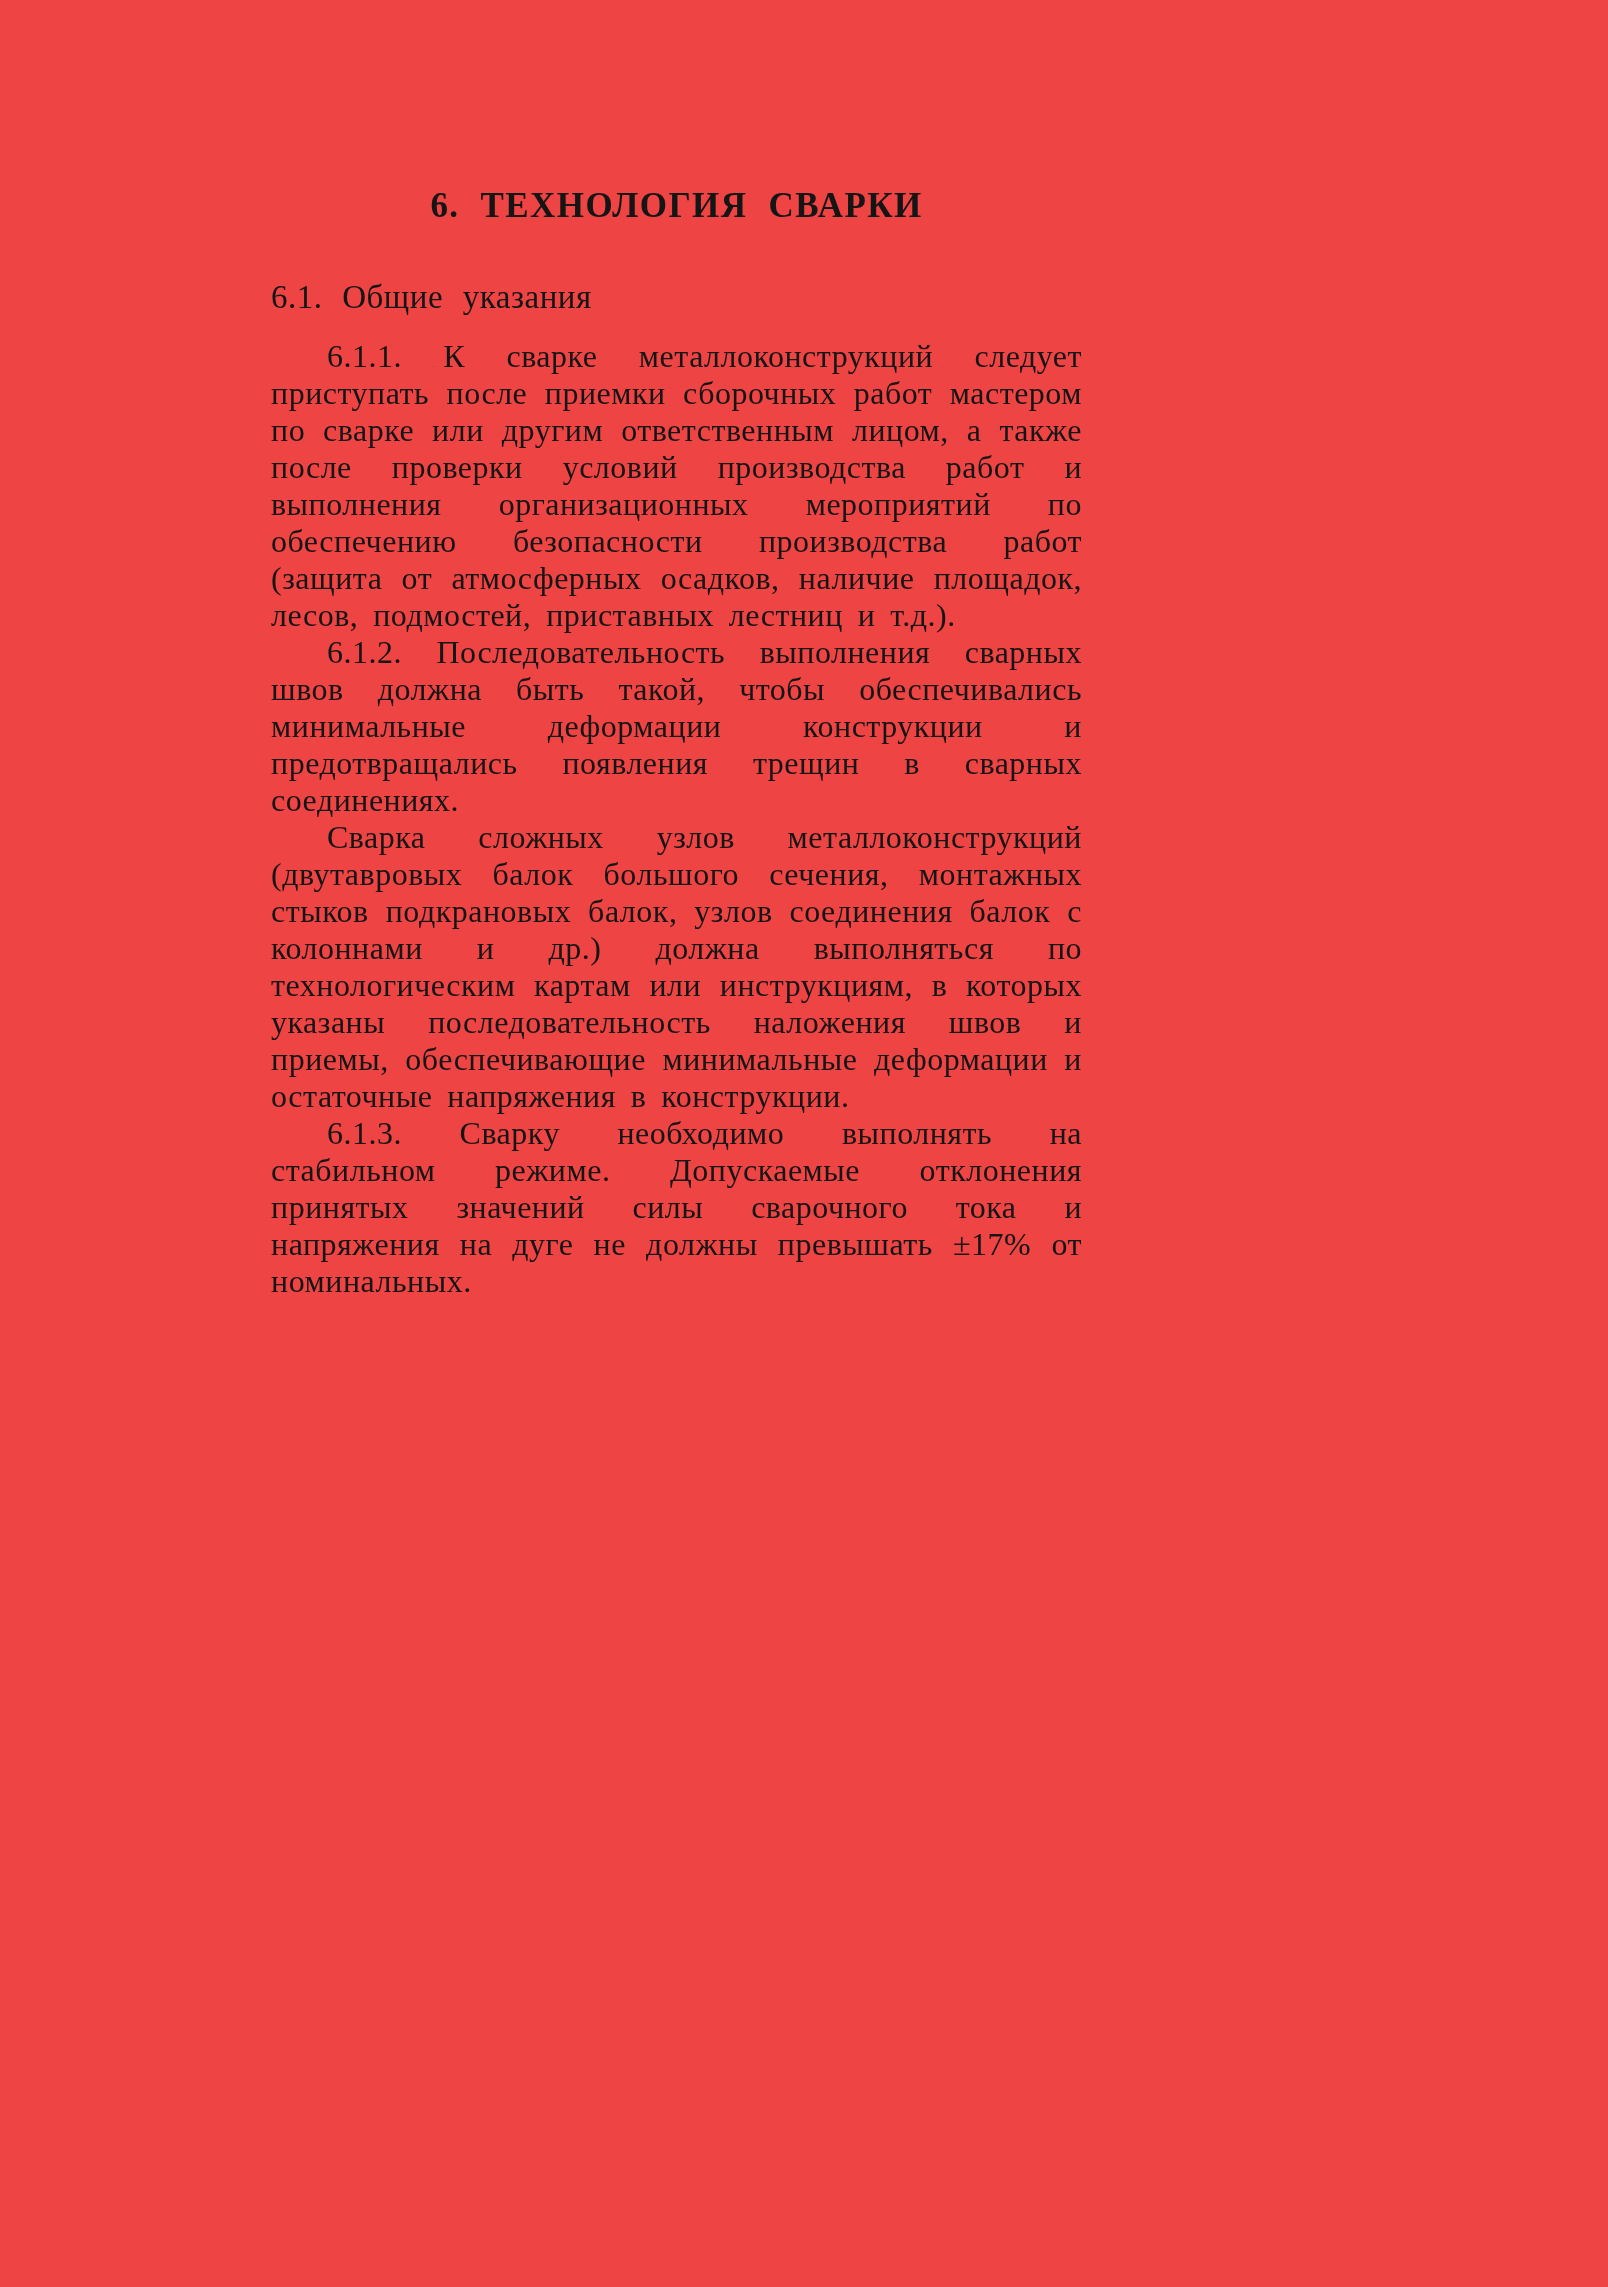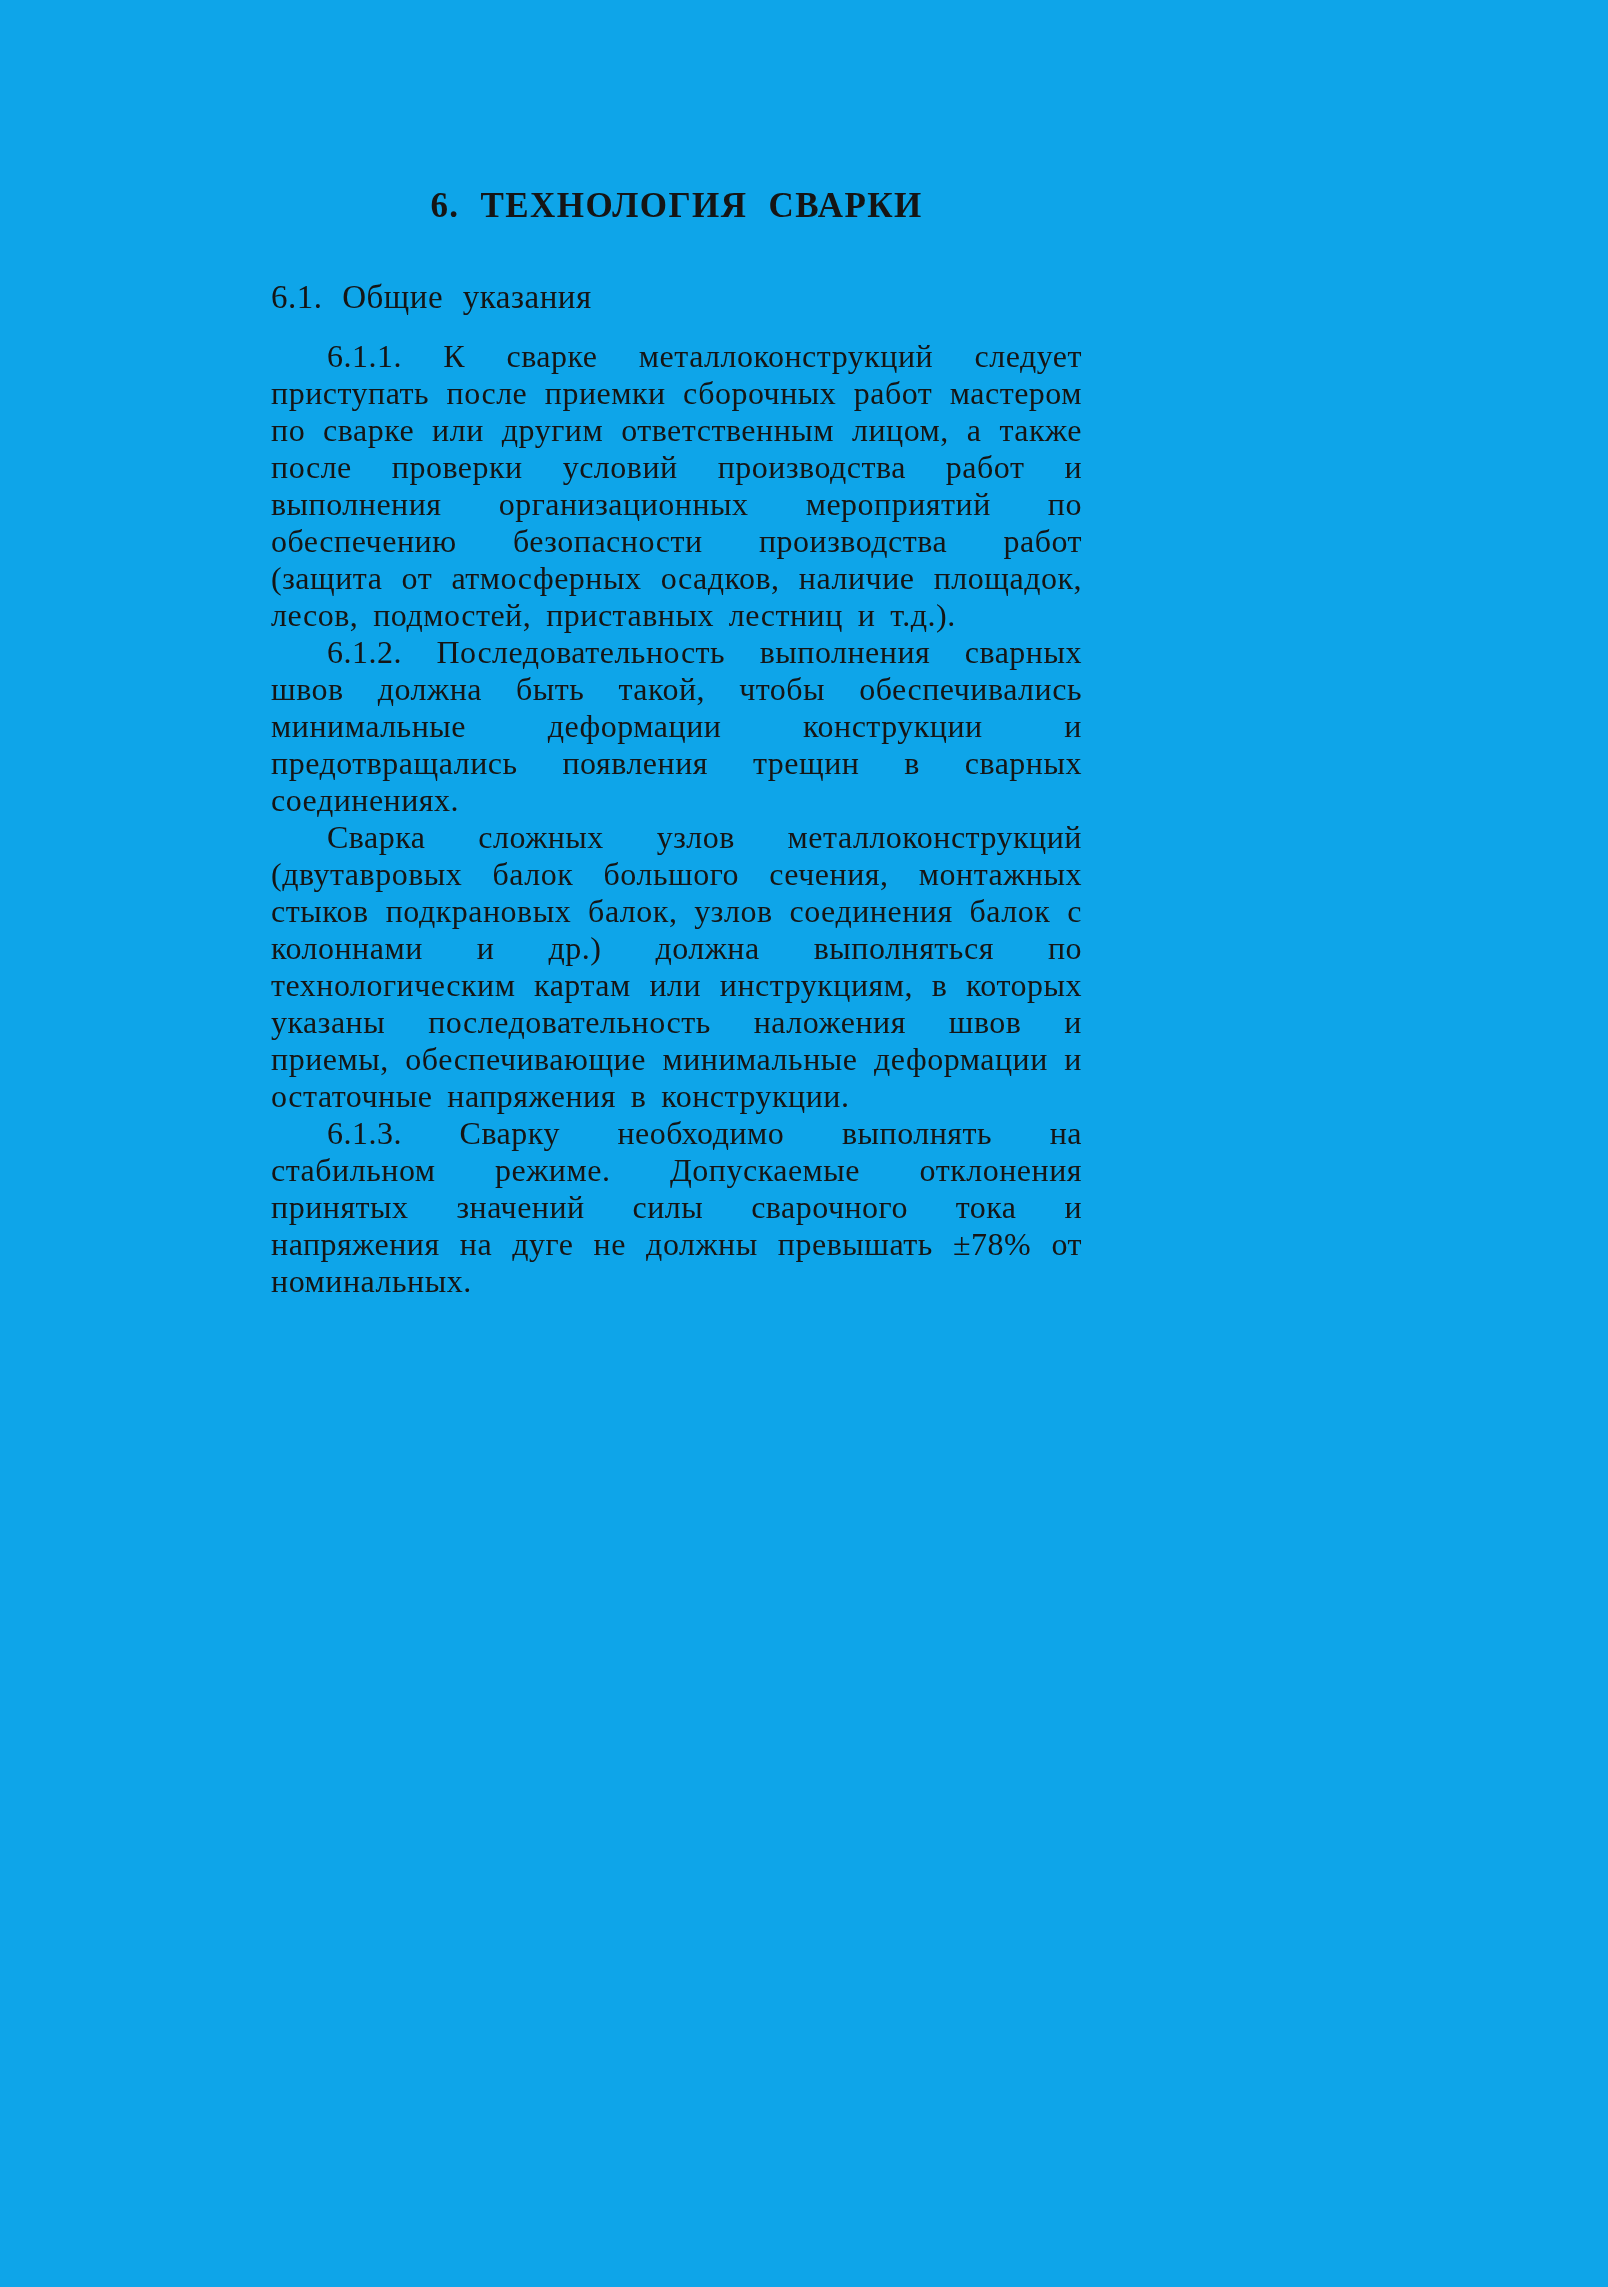--- a/index.html
+++ b/index.html
@@ -13,21 +13,21 @@
     height: 2287px;
     position: relative;
     overflow: hidden;
     font-family: "Liberation Serif", "DejaVu Serif", serif;
     color: #151515;
   }
 
   .page {
     position: absolute;
     inset: 0;
-    background: #0ea5e9;
+    background: #ef4444;
   }
 
   .content {
     position: absolute;
     left: 271px;
     top: 186px;
     width: 811px;
   }
 
   .doc-title {
@@ -78,20 +78,20 @@
   <div class="content">
 
     <h1 class="doc-title">6. ТЕХНОЛОГИЯ СВАРКИ</h1>
 
     <h2 class="doc-subtitle">6.1. Общие указания</h2>
 
     <div class="body-text">
       <p>6.1.1. К сварке металлоконструкций следует приступать после приемки сборочных работ мастером по сварке или другим ответственным лицом, а также после проверки условий производства работ и выполнения организационных мероприятий по обеспечению безопасности производства работ (защита от атмосферных осадков, наличие площадок, лесов, подмостей, приставных лестниц и т.д.).</p>
       <p>6.1.2. Последовательность выполнения сварных швов должна быть такой, чтобы обеспечивались минимальные деформации конструкции и предотвращались появления трещин в сварных соединениях.</p>
       <p>Сварка сложных узлов металлоконструкций (двутавровых балок большого сечения, монтажных стыков подкрановых балок, узлов соединения балок с колоннами и др.) должна выполняться по технологическим картам или инструкциям, в которых указаны последовательность наложения швов и приемы, обеспечивающие минимальные деформации и остаточные напряжения в конструкции.</p>
-      <p>6.1.3. Сварку необходимо выполнять на стабильном режиме. Допускаемые отклонения принятых значений силы сварочного тока и напряжения на дуге не должны превышать ±78% от номинальных.</p>
+      <p>6.1.3. Сварку необходимо выполнять на стабильном режиме. Допускаемые отклонения принятых значений силы сварочного тока и напряжения на дуге не должны превышать ±17% от номинальных.</p>
     </div>
 
   </div>
 
 
 </div>
 
 
 </body></html>

